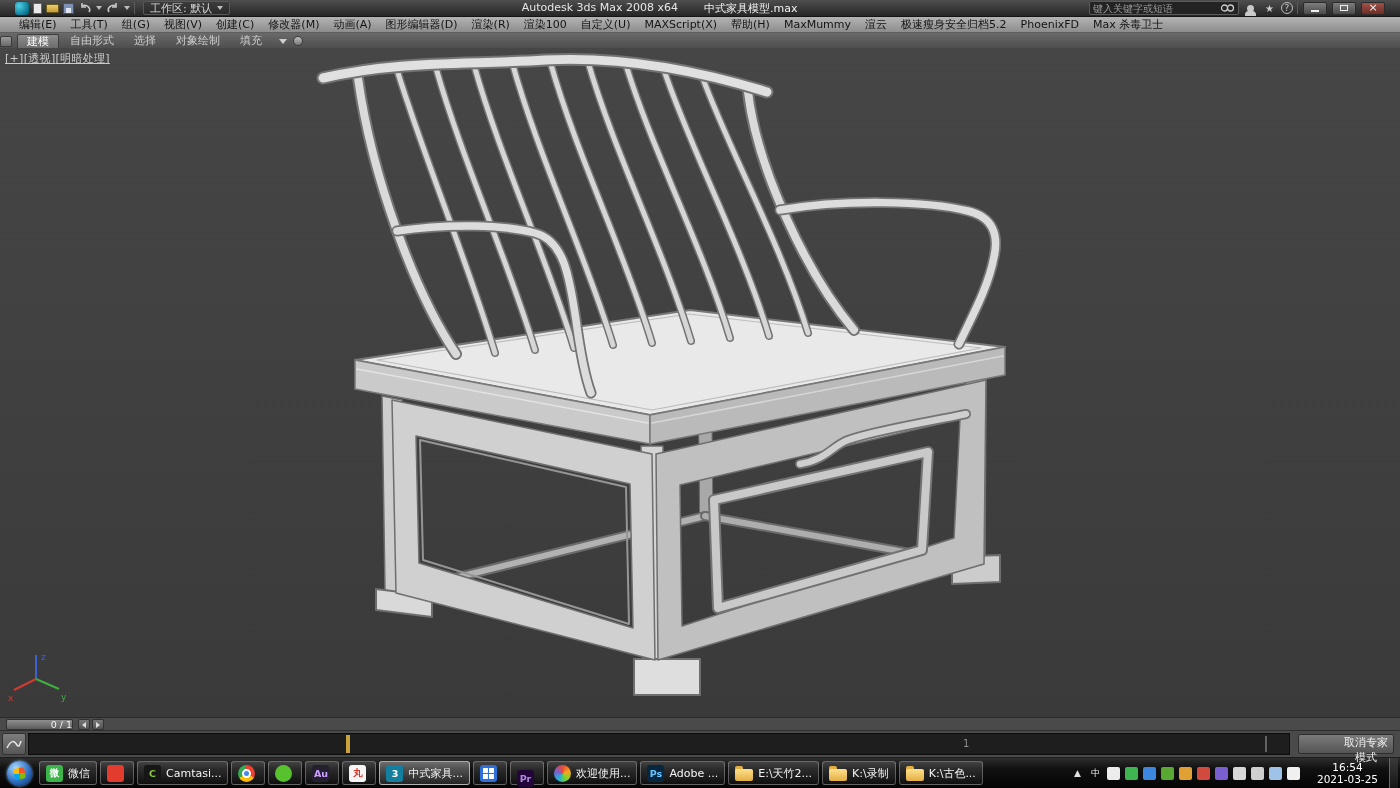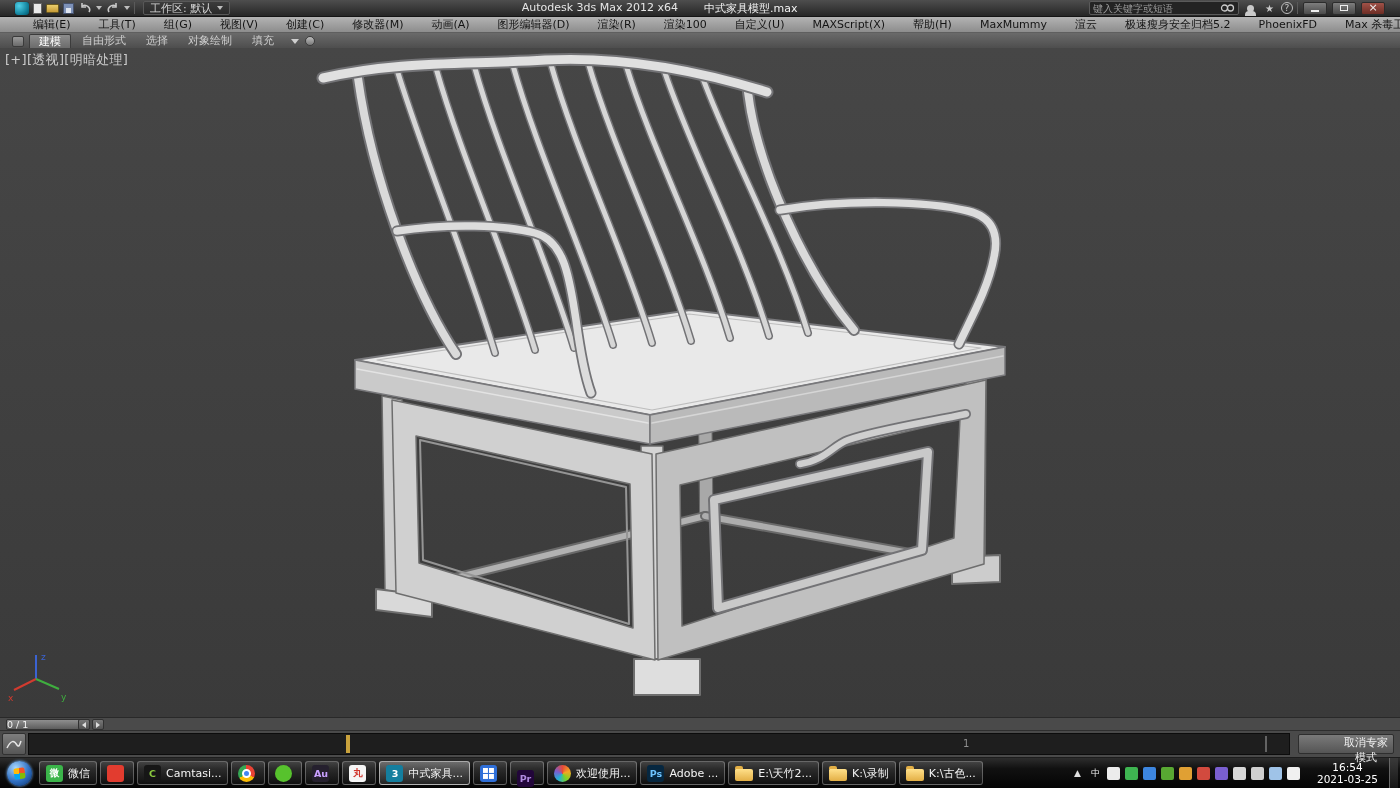--- a/index.html
+++ b/index.html
@@ -27,40 +27,40 @@
   .person{width:7px;height:7px;border-radius:50%;background:#c9c9c9;position:relative;}
   .person::after{content:"";position:absolute;left:-2px;top:6px;width:11px;height:5px;border-radius:4px 4px 0 0;background:#c9c9c9;}
   .helpq{border:1px solid #bdbdbd;border-radius:50%;width:12px;height:12px;font-size:9px;}
   .wbtn{width:24px;height:13px;background:linear-gradient(#7e7e7e,#4a4a4a);border:1px solid #2c2c2c;border-radius:2px;display:inline-flex;align-items:center;justify-content:center;color:#efefef;font-size:11px;line-height:10px;margin-left:1px;}
   .wbtn .mini{width:8px;height:2px;background:#eee;margin-top:6px;}
   .wbtn .maxi{width:8px;height:6px;border:1.5px solid #eee;}
   .wbtn.close{background:linear-gradient(#a05248,#6d2c24);}
 
   
   .mb{height:16px;background:linear-gradient(#b3b3b3,#8d8d8d);border-bottom:1px solid #5f5f5f;display:flex;align-items:center;padding-left:12px;font-size:11px;color:#141414;white-space:nowrap;}
-  .mb span{padding:0 7px;height:16px;line-height:16px;margin-left:14px;}
-
-  
-  .rb{height:15px;background:linear-gradient(#6a6a6a,#4e4e4e);display:flex;align-items:flex-end;gap:2px;padding-left:12px;font-size:11px;}
+  .mb span{padding:0 7px;height:16px;line-height:16px;}
+
+  
+  .rb{height:15px;background:linear-gradient(#6a6a6a,#4e4e4e);display:flex;align-items:flex-end;gap:2px;padding-left:0;font-size:11px;}
   .rb-ico{width:12px;height:11px;margin:0 3px 1px 0;background:linear-gradient(#9a9a9a,#6a6a6a);border:1px solid #3b3b3b;border-radius:2px;}
   .rtab{padding:0 9px;height:14px;line-height:14px;color:#cfcfcf;}
   .rtab.active{background:linear-gradient(#8d8d8d,#6c6c6c);color:#fff;border:1px solid #3c3c3c;border-bottom:none;border-radius:2px 2px 0 0;}
   .rb-caret{width:0;height:0;border-left:4px solid transparent;border-right:4px solid transparent;border-top:5px solid #cfcfcf;margin:0 4px 4px 6px;}
   .rb-circle{width:10px;height:10px;border-radius:50%;background:linear-gradient(#bdbdbd,#787878);border:1px solid #3c3c3c;margin-bottom:2px;}
 
   
   .vp{position:relative;width:1400px;height:669px;background:linear-gradient(#464646,#3a3a3a);overflow:hidden;}
-  .vp-label{position:absolute;left:5px;top:3px;z-index:5;color:#cbcbcb;font-size:13px;letter-spacing:.3px;}
+  .vp-label{position:absolute;left:5px;top:3px;z-index:5;color:#cbcbcb;font-size:11px;letter-spacing:.3px;text-decoration:underline;}
   .vp-label span{cursor:pointer;}
   .chair{position:absolute;left:0;top:0;}
   .axis{position:absolute;left:6px;bottom:10px;}
 
   
   .ts{position:relative;height:14px;background:#4a4a4a;border-top:1px solid #292929;border-bottom:1px solid #2e2e2e;}
-  .ts-thumb{position:absolute;left:6px;top:1px;width:84px;height:11px;background:linear-gradient(#8e8e8e,#5d5d5d);border:1px solid #313131;border-radius:2px;color:#f2f2f2;font-size:9.5px;text-align:left;line-height:10px;}
+  .ts-thumb{position:absolute;left:6px;top:1px;width:67px;height:11px;background:linear-gradient(#8e8e8e,#5d5d5d);border:1px solid #313131;border-radius:2px;color:#f2f2f2;font-size:9.5px;text-align:right;line-height:10px;}
   .ts-btn{position:absolute;top:1px;width:12px;height:11px;background:linear-gradient(#787878,#525252);border:1px solid #313131;border-radius:2px;display:flex;align-items:center;justify-content:center;}
   .ts-btn.prev{left:78px;} .ts-btn.next{left:92px;}
   .ts-btn.prev i{width:0;height:0;border-top:3px solid transparent;border-bottom:3px solid transparent;border-right:4px solid #ddd;}
   .ts-btn.next i{width:0;height:0;border-top:3px solid transparent;border-bottom:3px solid transparent;border-left:4px solid #ddd;}
 
   
   .trk{position:relative;height:27px;background:#4a4a4a;border-bottom:1px solid #1d1d1d;}
   .curve-btn{position:absolute;left:2px;top:2px;width:24px;height:22px;background:linear-gradient(#7e7e7e,#565656);border:1px solid #313131;border-radius:2px;display:flex;align-items:center;justify-content:center;}
   .trk-strip{position:absolute;left:28px;right:110px;top:2px;height:22px;background:#1e1e1e;border:1px solid #0c0c0c;}
   .trk-strip .key{position:absolute;left:317px;top:1px;width:4px;height:18px;background:#c9a23c;}
@@ -113,21 +113,21 @@
         <path d="M3,10 A5,4.5 0 0 1 10,4" fill="none" stroke="#c9c9c9" stroke-width="1.6"></path>
         <path d="M10,1 L10,5 L6,5" fill="none" stroke="#c9c9c9" stroke-width="1.6"></path>
       </svg>
     <span class="caret"></span>
     <span class="sep"></span>
     <div class="ws">
       <span>工作区: 默认</span>
       <span class="caret"></span>
     </div>
     <div class="tb-title">
-      <span>Autodesk 3ds Max  2012 x64</span>
+      <span>Autodesk 3ds Max  2008 x64</span>
       <span class="doc">中式家具模型.max</span>
     </div>
     <div class="ic-search">
       <input placeholder="键入关键字或短语" style="">
       <svg width="15" height="10">
           <circle cx="4.5" cy="5" r="3" fill="none" stroke="#c9c9c9" stroke-width="1.3"></circle>
           <circle cx="10.5" cy="5" r="3" fill="none" stroke="#c9c9c9" stroke-width="1.3"></circle>
         </svg>
     </div>
     <span class="ic-ic">

